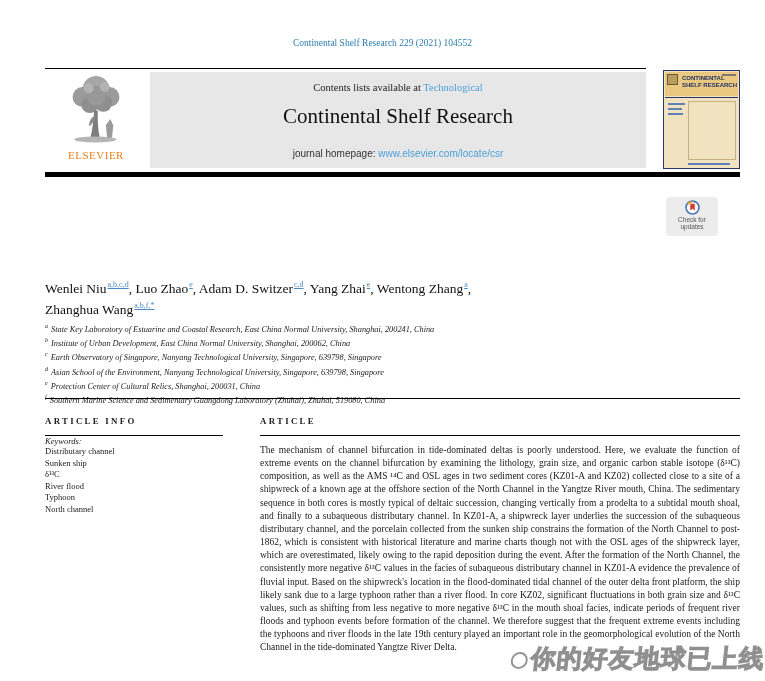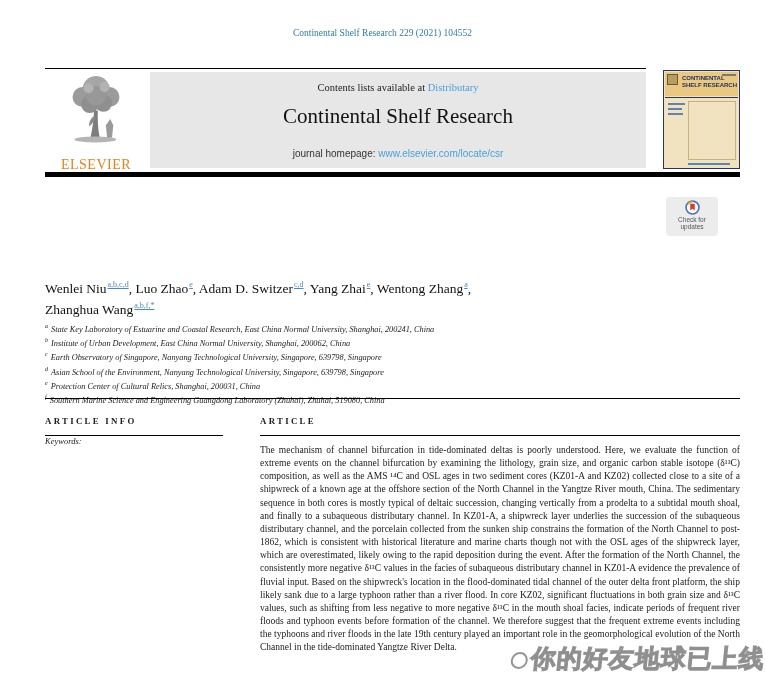--- a/index.html
+++ b/index.html
@@ -1,26 +1,26 @@
 <!DOCTYPE html>
 <html><head>
 <meta charset="utf-8">
 <style>
   html,body{margin:0;padding:0;background:#fff;}
   .page{position:relative;width:765px;height:681px;background:#ffffff;
         font-family:"Liberation Serif",serif;color:#1c1c1c;overflow:hidden;}
 
   
-  .citation{position:absolute;top:28px;left:0;right:0;text-align:center;
+  .citation{position:absolute;top:38px;left:0;right:0;text-align:center;
             font-size:9.5px;color:#2b7cad;text-decoration:none;}
 
   
   .header-topline{position:absolute;top:68px;left:45px;width:601px;height:1px;background:#000;}
   .elsevier{position:absolute;left:45px;top:71px;width:102px;height:98px;text-align:center;}
-  .elsevier-label{font-size:14px;color:#e8801a;letter-spacing:.5px;margin-top:8px;}
+  .elsevier-label{font-size:11px;color:#e8801a;letter-spacing:.5px;margin-top:0;}
   .banner{position:absolute;left:150px;top:72px;width:496px;height:96px;background:#e7e7e7;
           text-align:center;}
   .contents-line{margin-top:10px;font-size:10.5px;color:#222;}
   .link-blue{color:#4ba1d9;text-decoration:none;}
   .journal-name{font-size:21px;color:#111;margin-top:11px;}
   .homepage-line{margin-top:19px;font-family:"Liberation Sans",sans-serif;font-size:10px;color:#333;}
 
   
   .cover{position:absolute;left:663px;top:70px;width:77px;height:99px;background:#f1e3c0;
          border:1px solid #27356b;box-sizing:border-box;}
@@ -98,21 +98,21 @@
           <ellipse cx="29.5" cy="55.5" rx="17" ry="2.4" fill="#b5b5b5"></ellipse>
           <path d="M38 44 l3.5 -5 l2.5 5 l-1 10 l-4 0 Z" fill="#9a9a9a"></path>
         </g>
       </svg>
     </span>
     <div class="elsevier-label">ELSEVIER</div>
   </div>
 
   <div class="banner">
     <div class="contents-line">
-      <span>Contents lists available at </span><a class="link-blue" href="#">Distributary</a>
+      <span>Contents lists available at </span><a class="link-blue" href="#">Technological</a>
     </div>
     <div class="journal-name">Continental Shelf Research</div>
     <div class="homepage-line">
       <span>journal homepage: </span><a class="link-blue" href="#">www.elsevier.com/locate/csr</a>
     </div>
   </div>
 
   <div class="cover">
     <div class="cover-band"></div>
     <div class="cover-logo"></div>
@@ -144,29 +144,37 @@
   </div>
 
   <div class="authors"><span><span>Wenlei Niu</span><sup class="a-sup">a,b,c,d</sup><span>,  </span></span><span><span>Luo Zhao</span><sup class="a-sup">e</sup><span>,  </span></span><span><span>Adam D. Switzer</span><sup class="a-sup">c,d</sup><span>,  </span></span><span><span>Yang Zhai</span><sup class="a-sup">e</sup><span>,  </span></span><span><span>Wentong Zhang</span><sup class="a-sup">a</sup><span>, </span></span><br><span><span>Zhanghua Wang</span><sup class="a-sup">a,b,f,*</sup><span> </span></span></div>
 
   <div class="affils">
       <div><sup>a</sup><span> State Key Laboratory of Estuarine and Coastal Research, East China Normal University, Shanghai, 200241, China</span></div>
       <div><sup>b</sup><span> Institute of Urban Development, East China Normal University, Shanghai, 200062, China</span></div>
       <div><sup>c</sup><span> Earth Observatory of Singapore, Nanyang Technological University, Singapore, 639798, Singapore</span></div>
       <div><sup>d</sup><span> Asian School of the Environment, Nanyang Technological University, Singapore, 639798, Singapore</span></div>
       <div><sup>e</sup><span> Protection Center of Cultural Relics, Shanghai, 200031, China</span></div>
-      <div><sup>f</sup><span> Southern Marine Science and Engineering Guangdong Laboratory (Zhuhai), Zhuhai, 519080, China</span></div>
+      <div><sup>f</sup><span> Southern Marine Science and Sedimentary Guangdong Laboratory (Zhuhai), Zhuhai, 519080, China</span></div>
     </div>
 
   <div class="full-rule"></div>
 
   <div class="info-col">
     <div class="col-heading">ARTICLE INFO</div>
     <div class="col-underline" style="width:178px;"></div>
     <div class="keywords-label">Keywords:</div>
+    <div>
+        <div class="keyword">Distributary channel</div>
+        <div class="keyword">Sunken ship</div>
+        <div class="keyword">δ¹³C</div>
+        <div class="keyword">River flood</div>
+        <div class="keyword">Typhoon</div>
+        <div class="keyword">North channel</div>
+      </div>
   </div>
 
   <div class="abstract-col">
     <div class="col-heading">ARTICLE</div>
     <div class="col-underline" style="width:480px;"></div>
     <div class="abstract-text">The mechanism of channel bifurcation in tide-dominated deltas is poorly understood. Here, we evaluate the function of extreme events on the channel bifurcation by examining the lithology, grain size, and organic carbon stable isotope (δ¹³C) composition, as well as the AMS ¹⁴C and OSL ages in two sediment cores (KZ01-A and KZ02) collected close to a site of a shipwreck of a known age at the offshore section of the North Channel in the Yangtze River mouth, China. The sedimentary sequence in both cores is mostly typical of deltaic succession, changing vertically from a prodelta to a subtidal mouth shoal, and finally to a subaqueous distributary channel. In KZ01-A, a shipwreck layer underlies the succession of the subaqueous distributary channel, and the porcelain collected from the sunken ship constrains the formation of the North Channel to post-1862, which is consistent with historical literature and marine charts though not with the OSL ages of the shipwreck layer, which are overestimated, likely owing to the rapid deposition during the event. After the formation of the North Channel, the consistently more negative δ¹³C values in the facies of subaqueous distributary channel in KZ01-A evidence the prevalence of fluvial input. Based on the shipwreck's location in the flood-dominated tidal channel of the outer delta front platform, the ship likely sank due to a large typhoon rather than a river flood. In core KZ02, significant fluctuations in both grain size and δ¹³C values, such as shifting from less negative to more negative δ¹³C in the mouth shoal facies, indicate periods of frequent river floods and typhoon events before formation of the channel. We therefore suggest that the frequent extreme events including the typhoons and river floods in the late 19th century played an important role in the geomorphological evolution of the North Channel in the tide-dominated Yangtze River Delta.</div>
   </div>
 
   <div class="watermark">
     <span class="wm-logo"></span><span>你的好友地球已上线</span>

